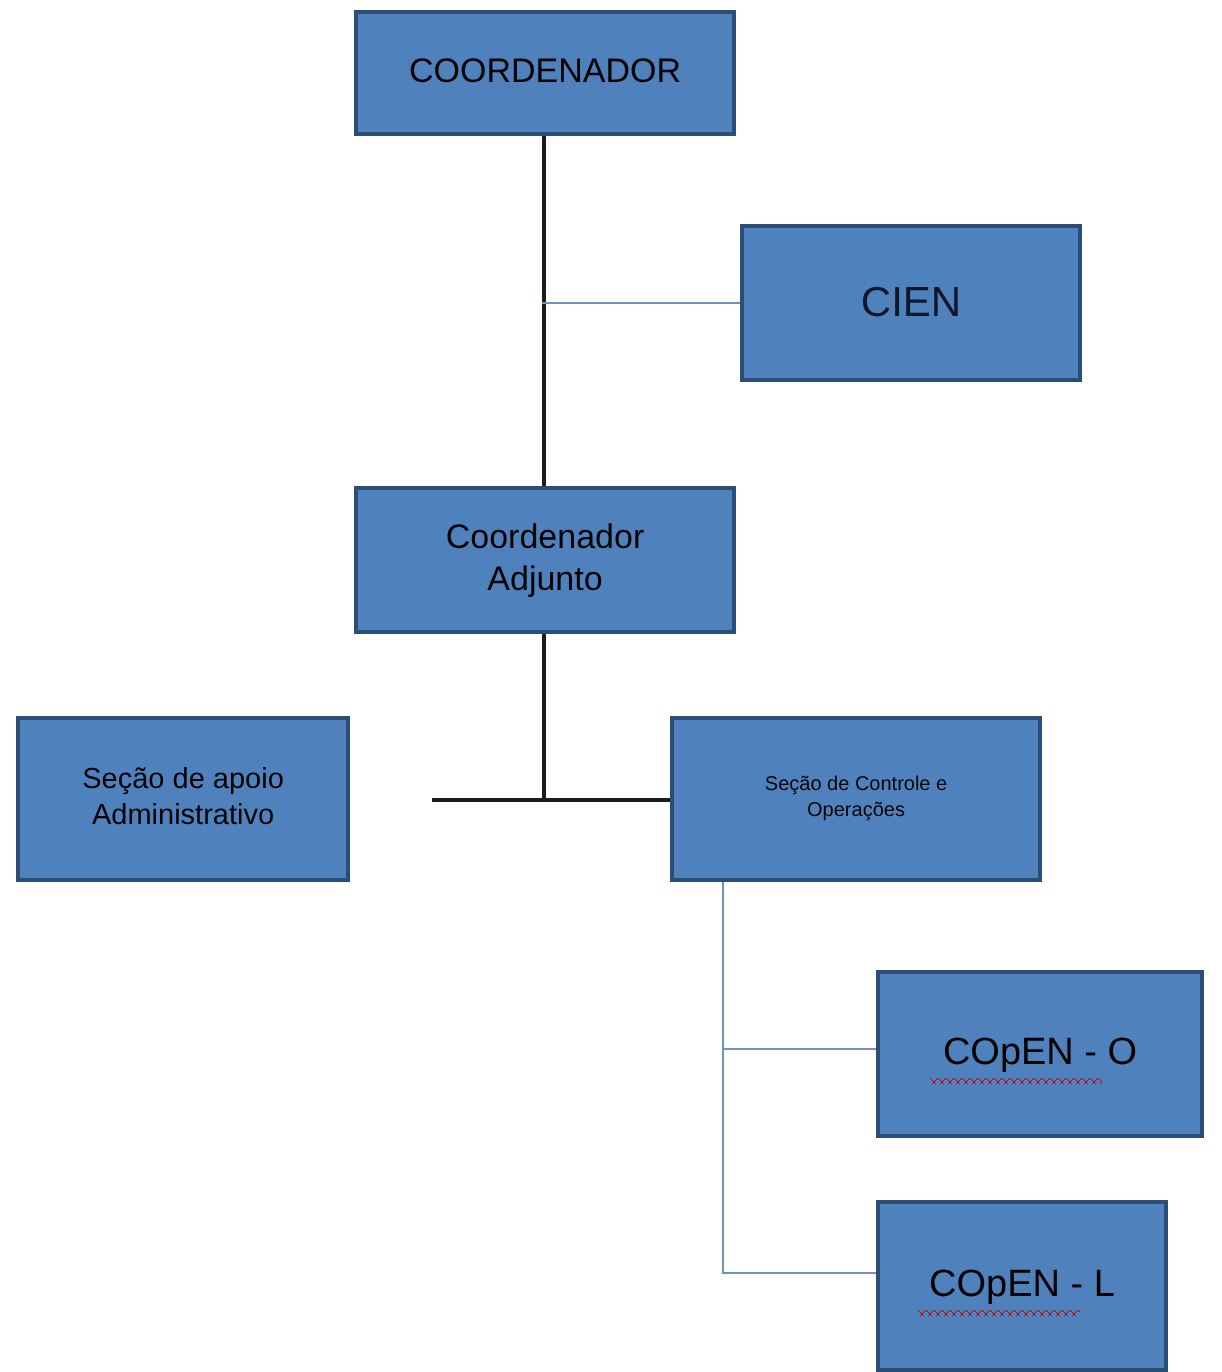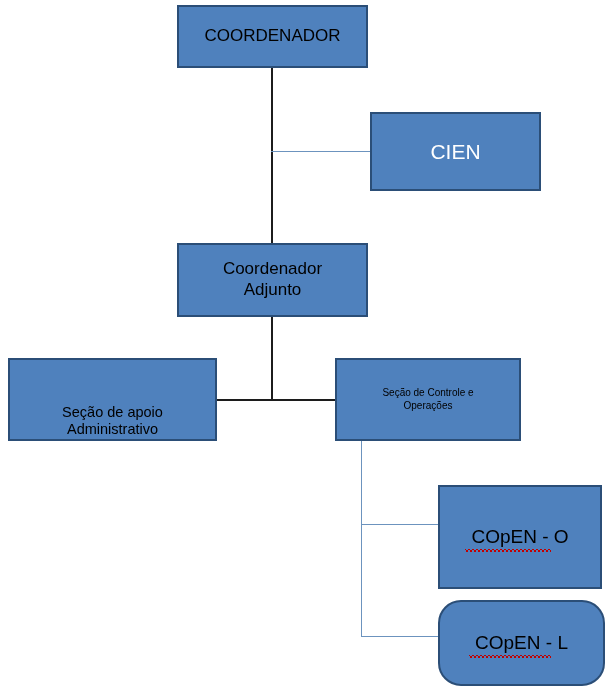--- a/index.html
+++ b/index.html
@@ -35,44 +35,42 @@
     padding: 0 6px;
     white-space: pre-line;
   }
   
   #node-coordenador {
     left: 177px; top: 5px; width: 191px; height: 63px;
     font-size: 17px;
   }
   #node-cien {
     left: 370px; top: 112px; width: 171px; height: 79px;
-    color: #ffffff;
+    color: #0f172a;
     font-size: 21px;
   }
   #node-coordenador-adjunto {
     left: 177px; top: 243px; width: 191px; height: 74px;
     font-size: 17px;
   }
   #node-secao-apoio {
-    left: 8px; top: 358px; width: 209px; height: 83px;
+    left: 8px; top: 358px; width: 167px; height: 83px;
     font-size: 14.5px;
-    align-items: flex-end;
   }
   #node-secao-controle {
     left: 335px; top: 358px; width: 186px; height: 83px;
     font-size: 10px;
   }
   #node-copen-o {
-    left: 438px; top: 485px; width: 164px; height: 104px;
+    left: 438px; top: 485px; width: 164px; height: 84px;
     font-size: 19px;
   }
   #node-copen-l {
-    left: 438px; top: 600px; width: 167px; height: 86px;
+    left: 438px; top: 600px; width: 146px; height: 86px;
     font-size: 19px;
-    border-radius: 23px;
   }
   
   .squiggle {
     position: relative;
     display: inline-block;
   }
   .squiggle::after {
     content: "";
     position: absolute;
     left: 0;

